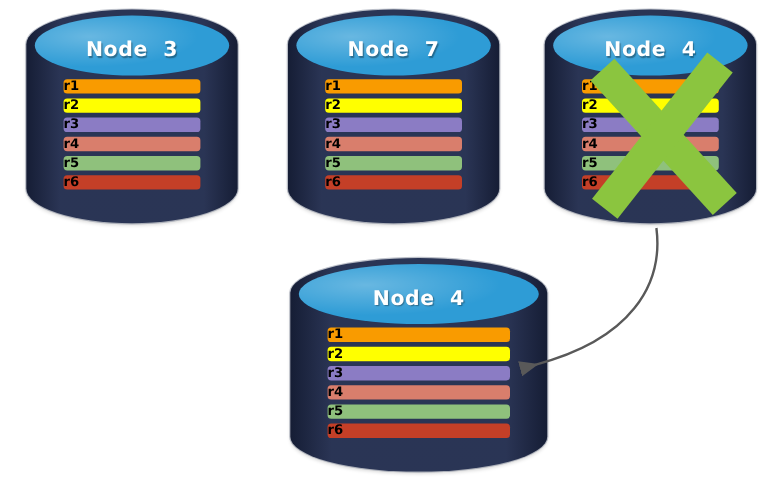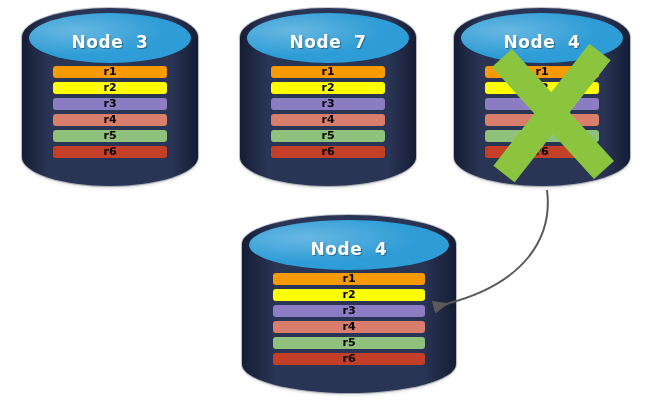--- a/index.html
+++ b/index.html
@@ -52,21 +52,21 @@
     text-shadow: 1px 1px 1px rgba(0,0,0,0.35);
   }
   .rows {
     position: absolute;
     top: 58px; left: 31px; right: 31px;
   }
   .row {
     height: 12px;
     margin-bottom: 4px;
     border-radius: 3px;
-    text-align: center;
+    text-align: left;
     color: #000000;
     font-size: 11px;
     line-height: 12px;
     font-weight: bold;
   }
   .x-mark {
     position: absolute;
     left: 40px; top: 40px;
     width: 118px; height: 130px;
     overflow: visible;

